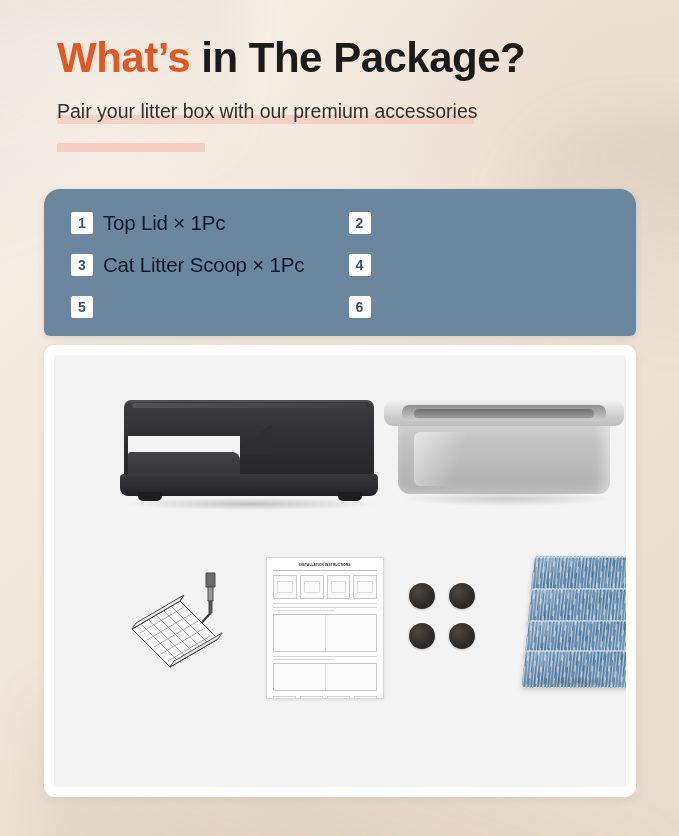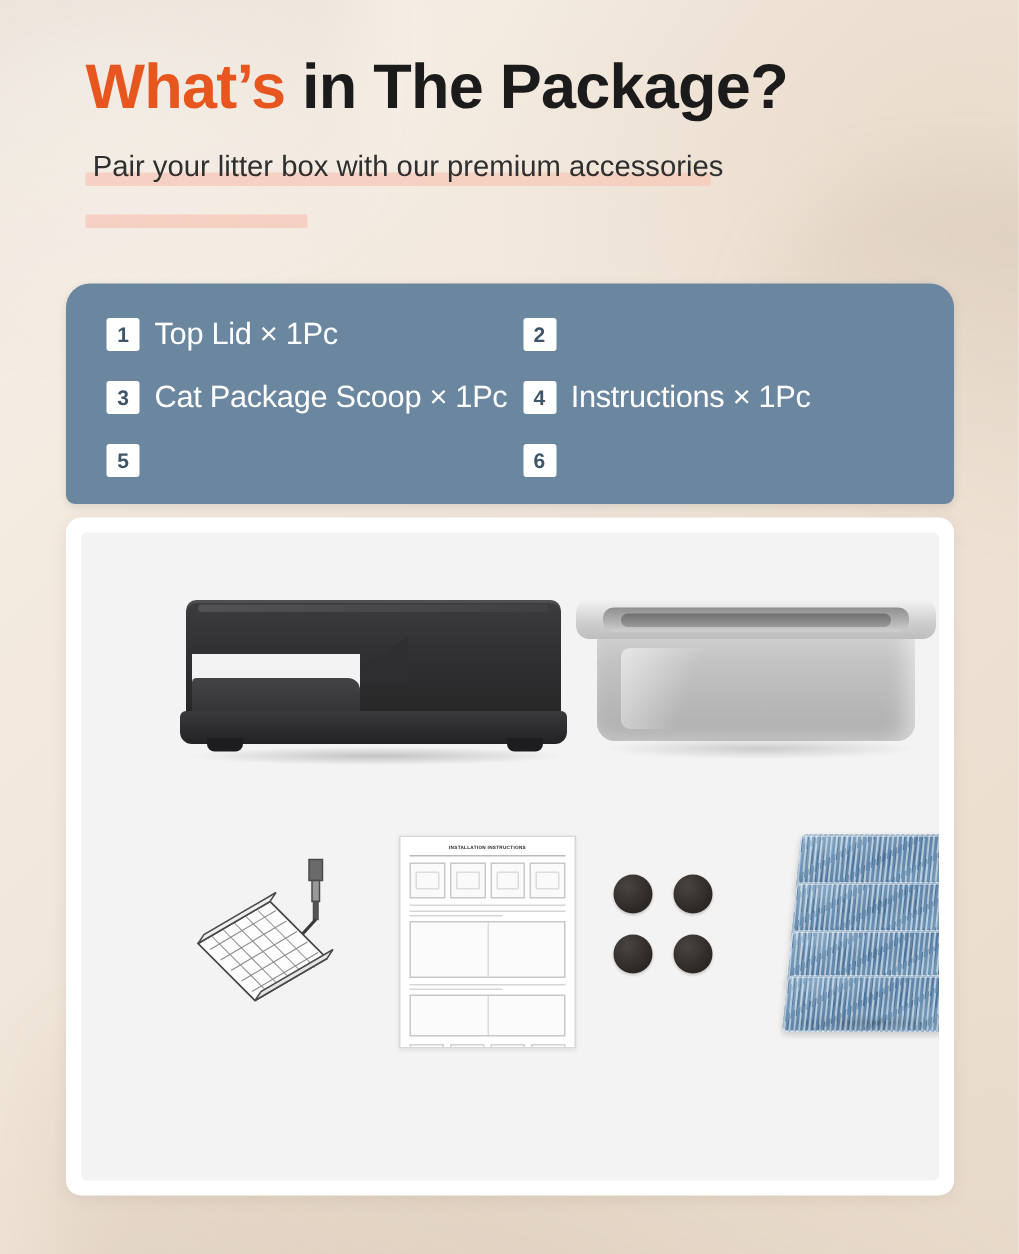--- a/index.html
+++ b/index.html
@@ -84,21 +84,20 @@
     width: 430px;
   }
   .subtitle {
     position: relative;
     font-size: 19.5px;
     line-height: 1.45;
     color: #2f2f2f;
     font-weight: 400;
     z-index: 2;
     margin: 0;
-    text-align: center;
   }
   .hl1, .hl2 {
     position: absolute;
     background: #f6cdbd;
     opacity: 0.85;
     z-index: 1;
     border-radius: 1px;
   }
   .hl1 { left: 0; top: 18px; width: 417px; height: 9px; }
   .hl2 { left: 0; top: 46px; width: 148px; height: 9px; }
@@ -137,21 +136,21 @@
     background: #ffffff;
     color: #3f5668;
     font-size: 14px;
     font-weight: 700;
     display: flex;
     align-items: center;
     justify-content: center;
     border-radius: 2px;
   }
   .item-label {
-    color: #ffffff;
+    color: #0f172a;
     font-size: 20.5px;
     font-weight: 500;
     white-space: nowrap;
     letter-spacing: -0.2px;
   }
 
   
   .panel-white {
     position: absolute;
     left: 44px;
@@ -401,25 +400,24 @@
     <div class="list-grid">
       <div class="list-item">
         <span class="num-badge">1</span>
         <span class="item-label">Top Lid × 1Pc</span>
       </div>
       <div class="list-item">
         <span class="num-badge">2</span>
       </div>
       <div class="list-item">
         <span class="num-badge">3</span>
-        <span class="item-label">Cat Package Scoop × 1Pc</span>
+        <span class="item-label">Cat Litter Scoop × 1Pc</span>
       </div>
       <div class="list-item">
         <span class="num-badge">4</span>
-        <span class="item-label">Instructions × 1Pc</span>
       </div>
       <div class="list-item">
         <span class="num-badge">5</span>
       </div>
       <div class="list-item">
         <span class="num-badge">6</span>
       </div>
     </div>
   </div>
 

